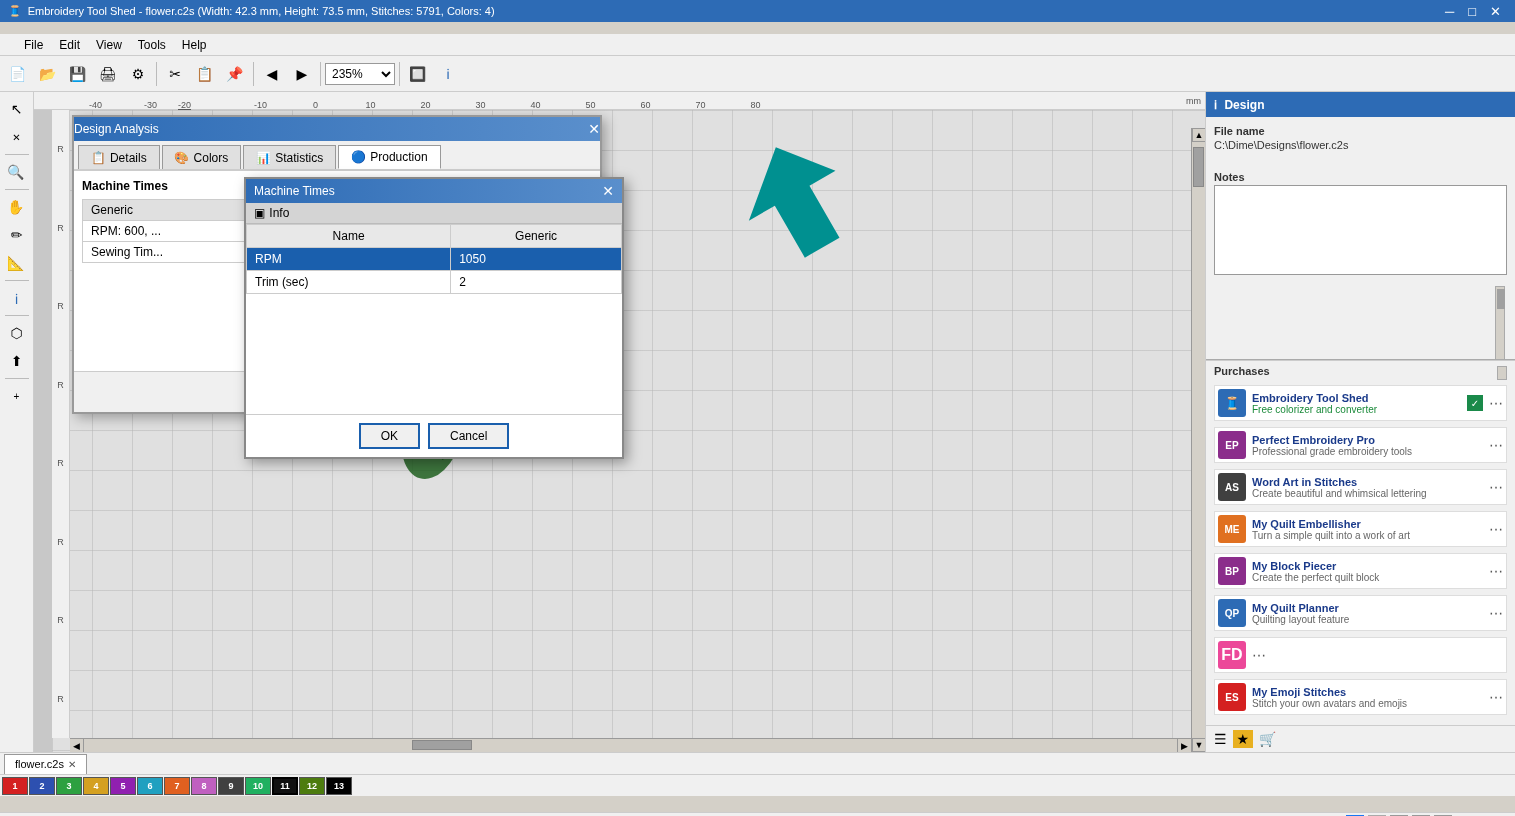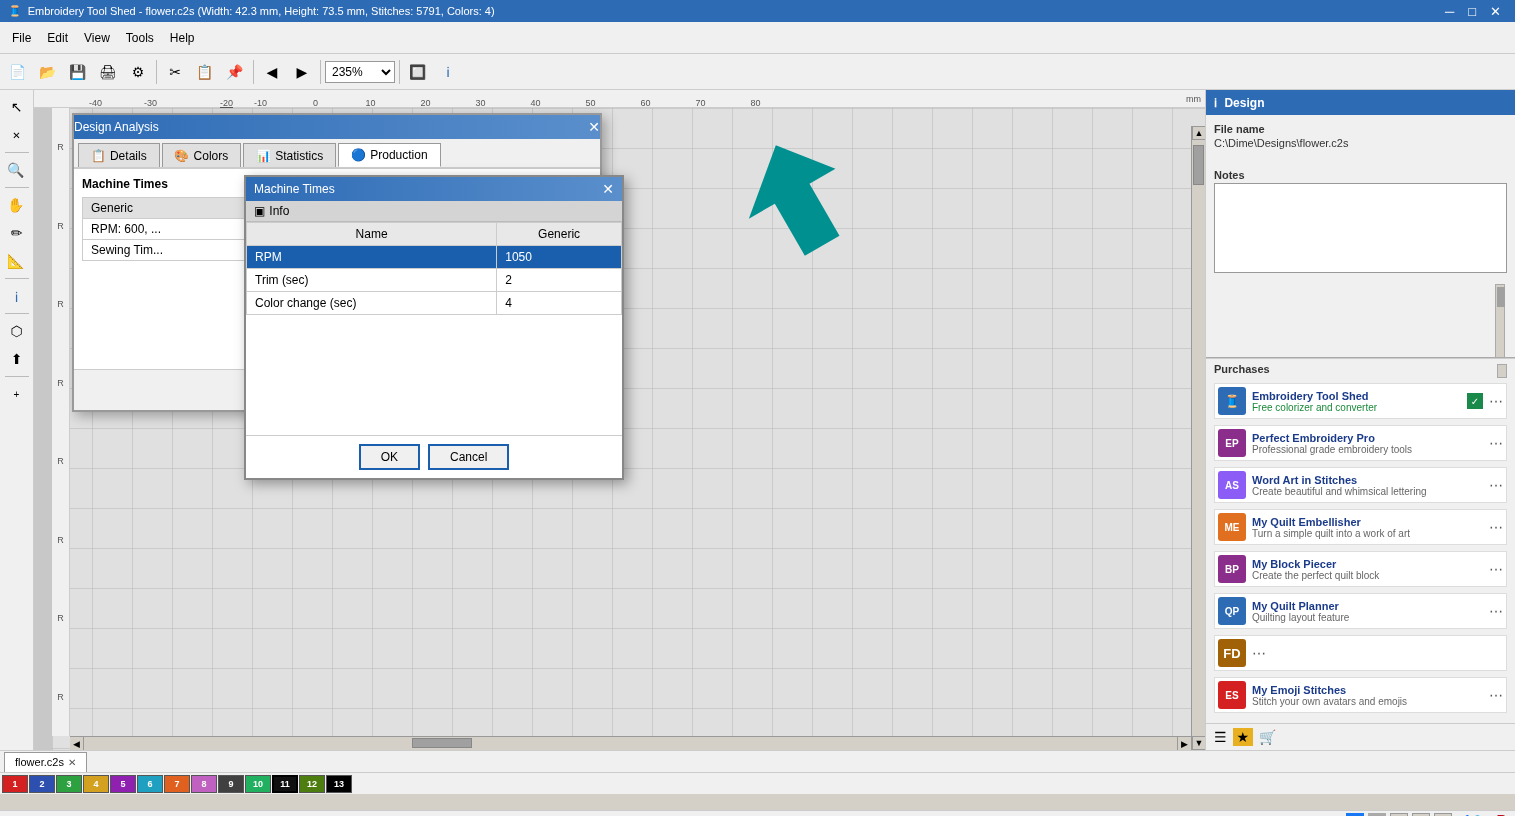--- a/index.html
+++ b/index.html
@@ -16,25 +16,26 @@
       padding: 0 8px;
       font-size: 11px;
     }
     .title-bar-left { display: flex; align-items: center; gap: 6px; }
     .title-bar-controls { display: flex; gap: 2px; }
     .title-btn { background: none; border: none; color: white; font-size: 13px; cursor: pointer; padding: 0 6px; }
 
     
     .menu-bar {
       background: #f0f0f0;
-      height: 32px;
-      display: flex;
-      align-items: center;
-      padding: 0 4px;
+      height: 22px;
+      display: flex;
+      align-items: center;
+      padding: 0 16px;
       border-bottom: 1px solid #ccc;
+      margin-top: 12px;
     }
     .menu-item { padding: 2px 8px; font-size: 12px; cursor: pointer; }
 
     
     .toolbar {
       background: #f0f0f0;
       height: 36px;
       display: flex;
       align-items: center;
       padding: 2px 4px;
@@ -447,21 +448,21 @@
     <button class="lt-btn" style="font-size:10px; padding:1px;">+</button>
   </div>
 
   <div class="canvas-area">
 
     <div class="ruler-h">
       <span style="font-size:9px; color:#555; position:absolute; right:4px; top:4px;">mm</span>
       <div style="display:flex; width:100%; height:18px; align-items:flex-end; font-size:9px; color:#555; padding-left:4px;">
         <span style="width:55px; text-align:center;">-40</span>
         <span style="width:55px; text-align:center;">-30</span>
-        <span style="width:55px; text-align:right;text-decoration:underline;">-20</span>
+        <span style="width:55px; text-align:left;text-decoration:underline;">-20</span>
         <span style="width:55px; text-align:center;">-10</span>
         <span style="width:55px; text-align:center;">0</span>
         <span style="width:55px; text-align:center;">10</span>
         <span style="width:55px; text-align:center;">20</span>
         <span style="width:55px; text-align:center;">30</span>
         <span style="width:55px; text-align:center;">40</span>
         <span style="width:55px; text-align:center;">50</span>
         <span style="width:55px; text-align:center;">60</span>
         <span style="width:55px; text-align:center;">70</span>
         <span style="width:55px; text-align:center;">80</span>
@@ -599,24 +600,20 @@
                 </thead>
                 <tbody>
                   <tr class="selected">
                     <td>RPM</td>
                     <td>1050</td>
                   </tr>
                   <tr>
                     <td>Trim (sec)</td>
                     <td>2</td>
                   </tr>
-                  <tr>
-                    <td>Color change (sec)</td>
-                    <td>4</td>
-                  </tr>
                 </tbody>
               </table>
               <div style="height: 120px; background: white;"></div>
             </div>
             <div class="subdialog-footer">
               <button class="sub-btn">OK</button>
               <button class="sub-btn">Cancel</button>
             </div>
           </div>
         </div>
@@ -668,21 +665,21 @@
       <div class="purchase-item">
         <div class="pi-icon" style="background:#8b2d8b; color:white; font-size:10px; font-weight:bold;">EP</div>
         <div class="pi-text">
           <div class="pi-name">Perfect Embroidery Pro</div>
           <div class="pi-desc">Professional grade embroidery tools</div>
         </div>
         <div class="pi-dots">⋯</div>
       </div>
 
       <div class="purchase-item">
-        <div class="pi-icon" style="background:#8b5cf6; color:white; font-size:10px; font-weight:bold;">AS</div>
+        <div class="pi-icon" style="background:#404040; color:white; font-size:10px; font-weight:bold;">AS</div>
         <div class="pi-text">
           <div class="pi-name">Word Art in Stitches</div>
           <div class="pi-desc">Create beautiful and whimsical lettering</div>
         </div>
         <div class="pi-dots">⋯</div>
       </div>
 
       <div class="purchase-item">
         <div class="pi-icon" style="background:#e07020; color:white; font-size:10px; font-weight:bold;">ME</div>
         <div class="pi-text">
@@ -704,21 +701,21 @@
       <div class="purchase-item">
         <div class="pi-icon" style="background:#2d6bb5; color:white; font-size:10px; font-weight:bold;">QP</div>
         <div class="pi-text">
           <div class="pi-name">My Quilt Planner</div>
           <div class="pi-desc">Quilting layout feature</div>
         </div>
         <div class="pi-dots">⋯</div>
       </div>
 
       <div class="purchase-item">
-        <div class="pi-icon" style="background:#a16207; color:white; font-size:13px; font-weight:bold;">FD</div>
+        <div class="pi-icon" style="background:#ec4899; color:white; font-size:16px; font-weight:bold;">FD</div>
         <div class="pi-dots">⋯</div>
       </div>
 
       <div class="purchase-item">
         <div class="pi-icon" style="background:#d42020; color:white; font-size:10px; font-weight:bold;">ES</div>
         <div class="pi-text">
           <div class="pi-name">My Emoji Stitches</div>
           <div class="pi-desc">Stitch your own avatars and emojis</div>
         </div>
         <div class="pi-dots">⋯</div>

